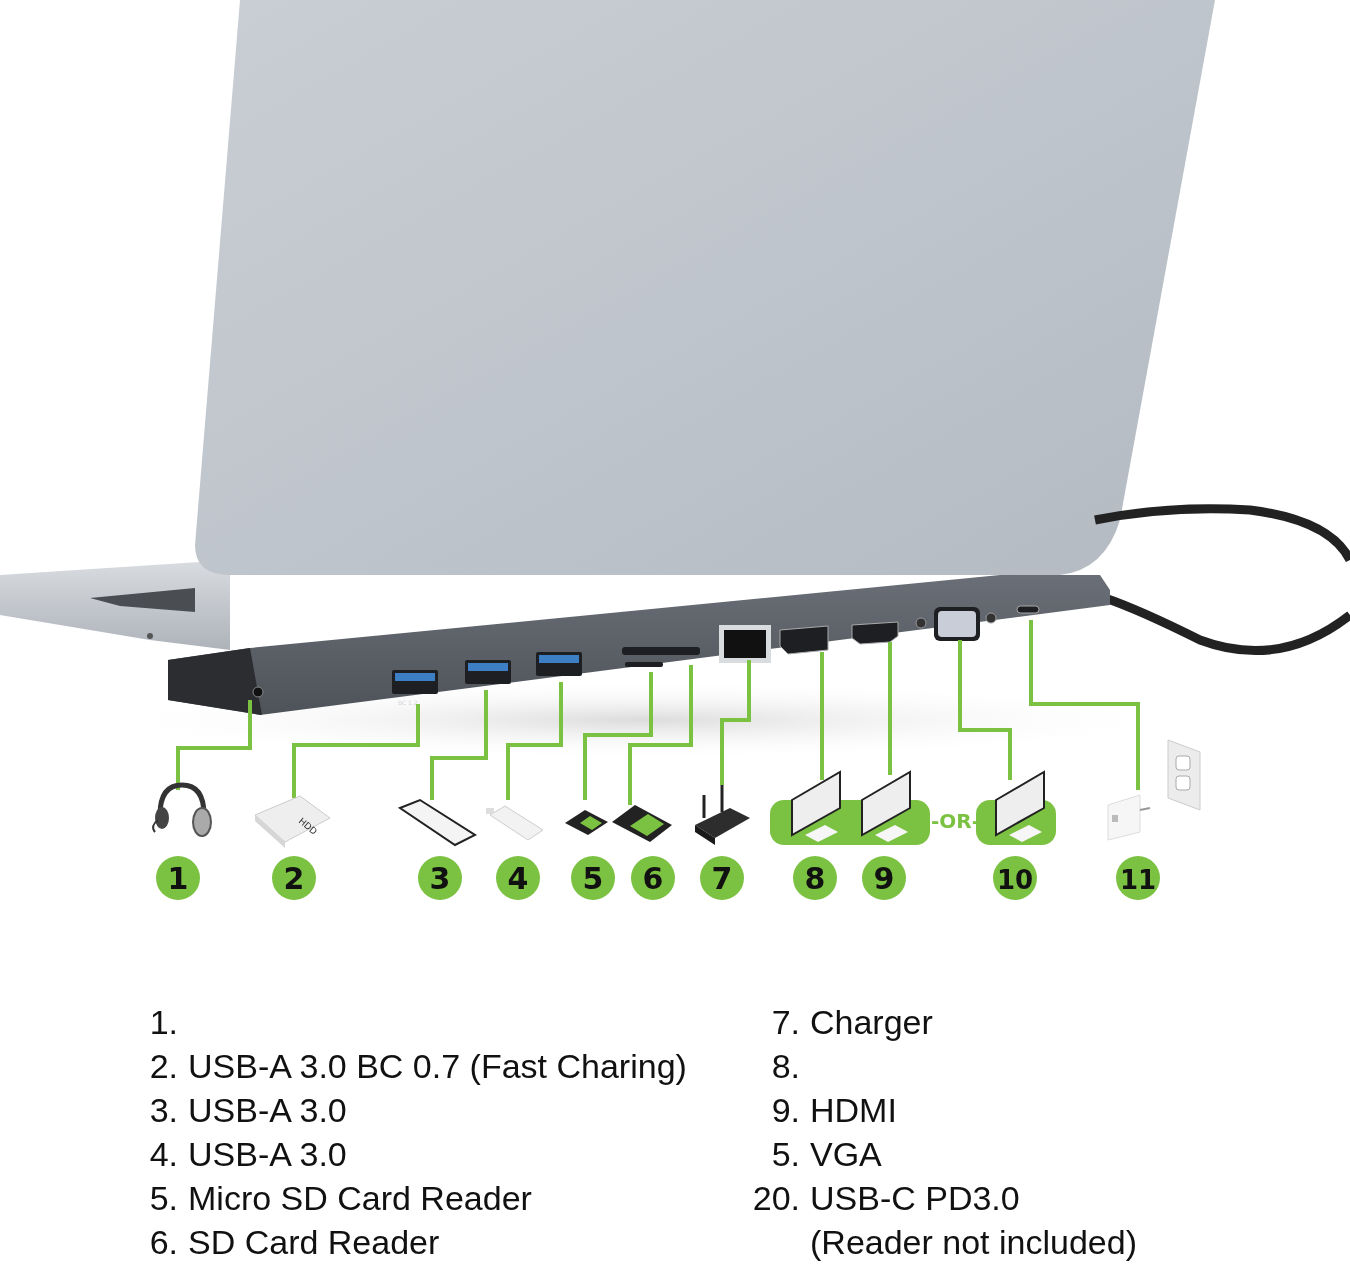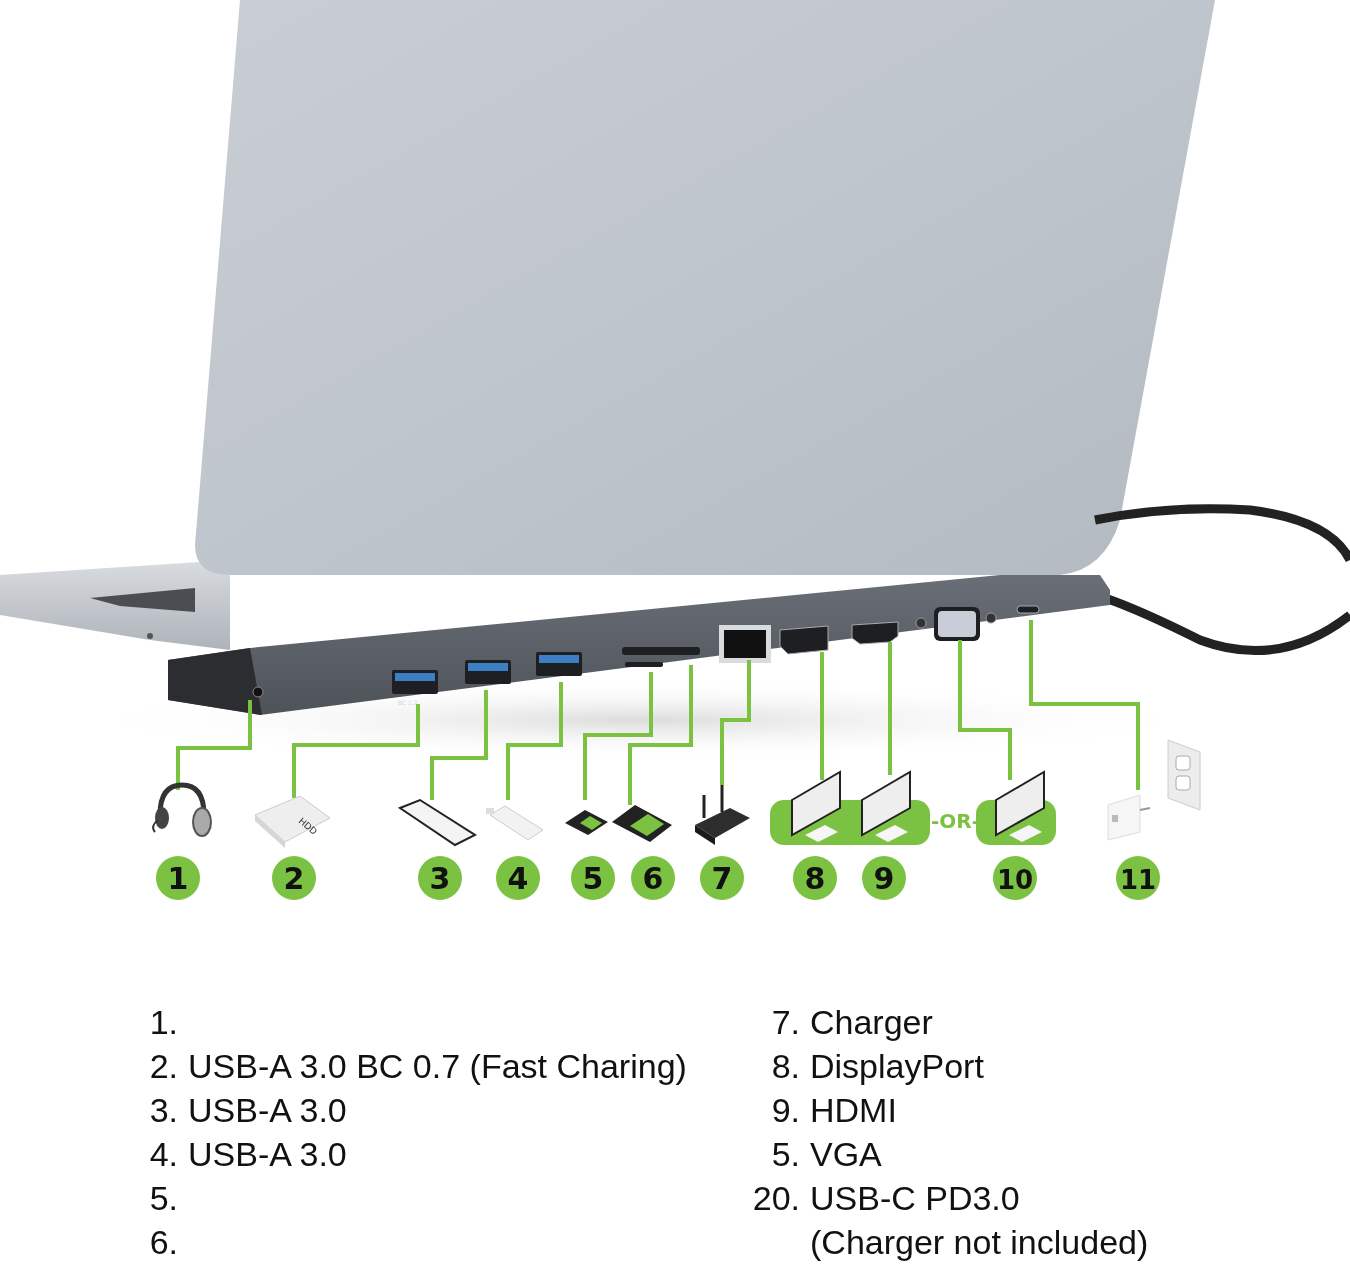--- a/index.html
+++ b/index.html
@@ -228,44 +228,45 @@
   <div class="row">
       <span class="num">3.</span>
       <span>USB-A 3.0</span>
     </div>
   <div class="row">
       <span class="num">4.</span>
       <span>USB-A 3.0</span>
     </div>
   <div class="row">
       <span class="num">5.</span>
+      <span>Micro SD Card Reader</span>
     </div>
   <div class="row">
       <span class="num">6.</span>
+      <span>SD Card Reader</span>
     </div>
 </div>
 
 <div class="legend right-col">
   <div class="row">
       <span class="num">7.</span>
       <span>Charger</span>
     </div>
   <div class="row">
       <span class="num">8.</span>
-      <span>DisplayPort</span>
     </div>
   <div class="row">
       <span class="num">9.</span>
       <span>HDMI</span>
     </div>
   <div class="row">
       <span class="num">5.</span>
       <span>VGA</span>
     </div>
   <div class="row">
       <span class="num">20.</span>
       <span>USB-C PD3.0</span>
     </div>
   <div class="row">
       <span class="num"></span>
-      <span>(Charger not included)</span>
+      <span>(Reader not included)</span>
     </div>
 </div>
 
 </body></html>

